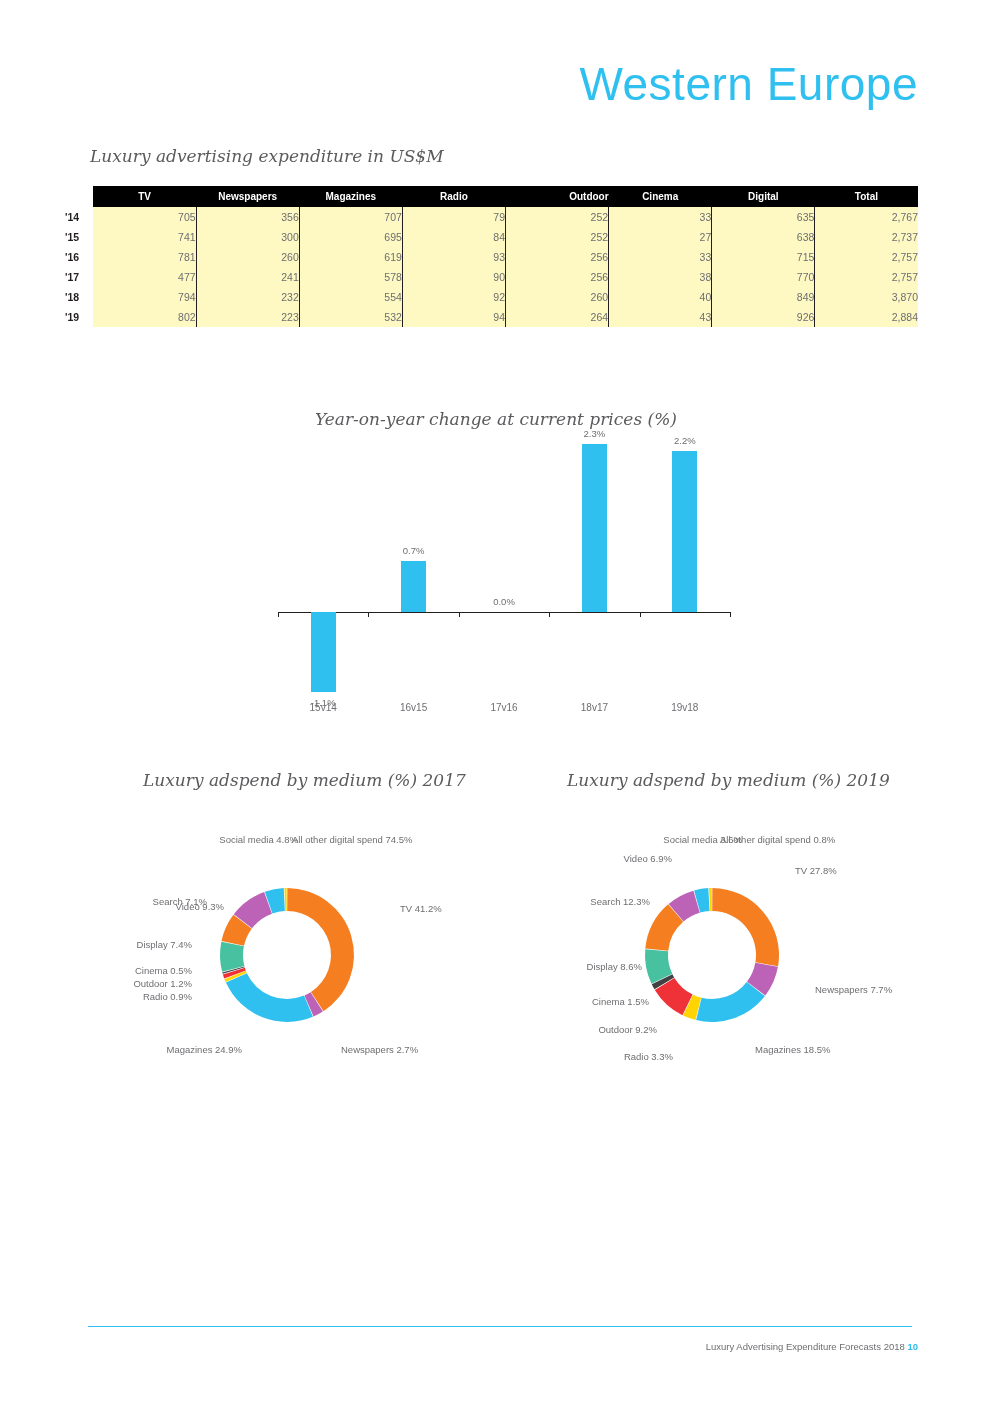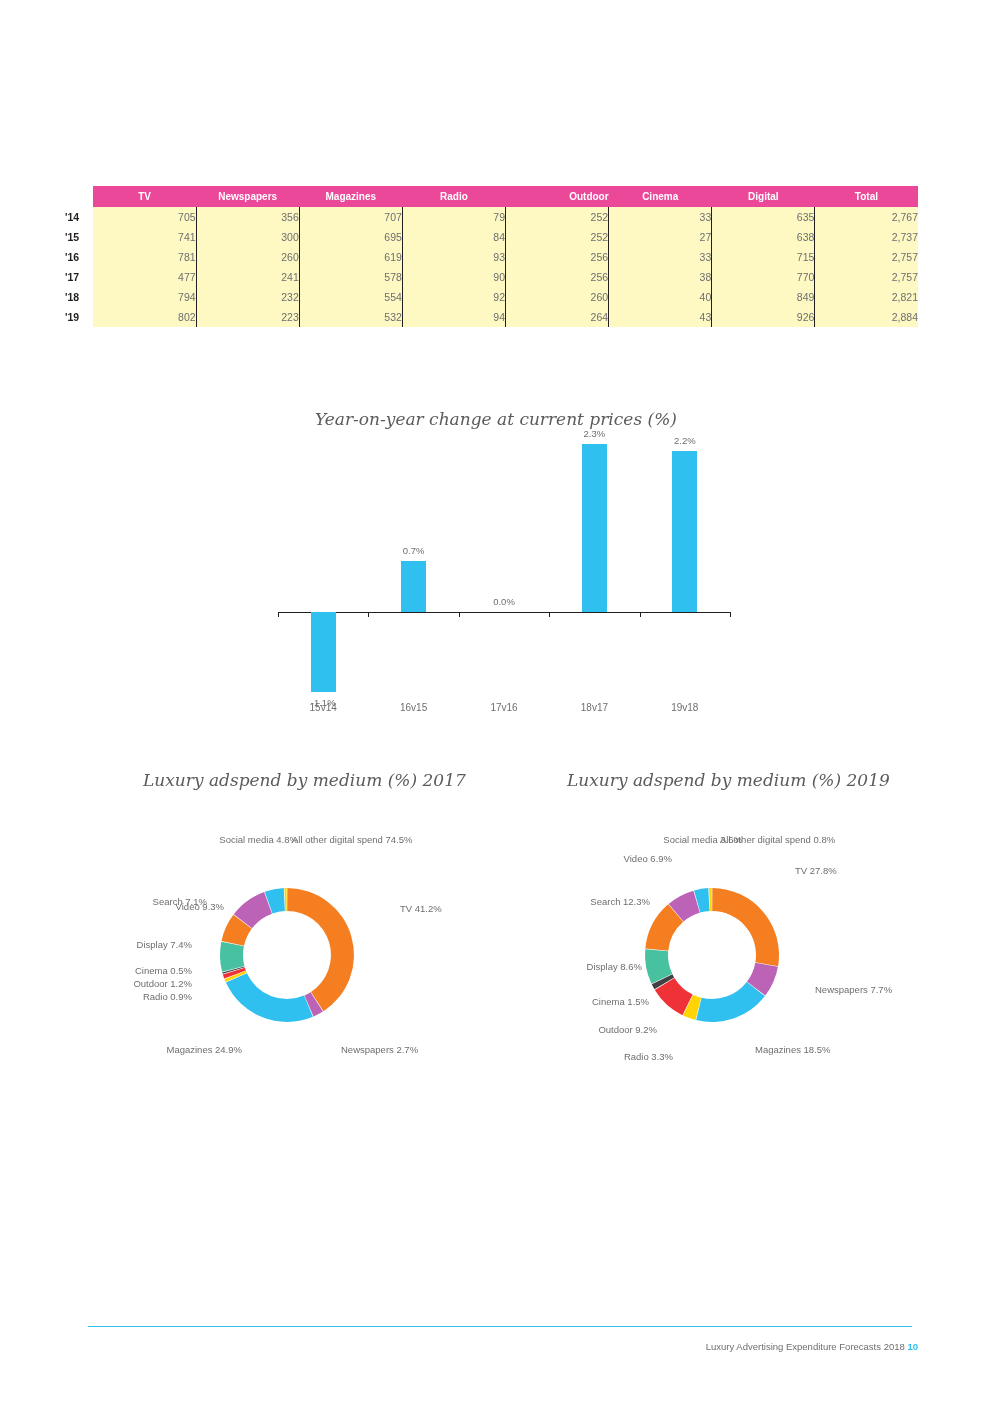--- a/index.html
+++ b/index.html
@@ -33,21 +33,21 @@
   #donut-title-2017{position:absolute;left:143px;top:770px;font-size:17px;}
   #donut-title-2019{position:absolute;left:567px;top:770px;font-size:17px;}
 
   
   #spend-table{
     position:absolute;left:93px;top:186px;width:825px;
     border-collapse:collapse;
     font-size:10px;
   }
   #spend-table th{
-    background:#ec4899;color:#ffffff;
+    background:#000000;color:#ffffff;
     font-size:10px;font-weight:700;
     height:21px;padding:0;text-align:center;
     border:none;
   }
   #spend-table td{
     height:20px;padding:0;text-align:right;
     color:#6d6e71;font-size:10.5px;font-weight:400;
     border-left:1px solid #231f20;
     background:#fef9c3;
   }
@@ -104,21 +104,23 @@
     position:absolute;right:74px;top:1341px;
     font-size:9.5px;color:#6d6e71;white-space:nowrap;
   }
   .footer-page{color:#2FC0F0;font-weight:700;}
 </style>
 </head>
 <body>
 
 <div class="page">
 
-
+  <div class="page-title">Western Europe</div>
+
+  <div class="sec-title" id="table-title">Luxury advertising expenditure in US$M</div>
   <table id="spend-table">
     <thead>
       <tr id="thead-row">
           <th class="th-year" style="width: 0px;"></th>
           <th style="width: 103.125px;">TV</th>
           <th style="width: 103.125px;">Newspapers</th>
           <th style="width: 103.125px;">Magazines</th>
           <th style="width: 103.125px;">Radio</th>
           <th style="width: 103.125px; text-align: right;">Outdoor</th>
           <th style="width: 103.125px;">Cinema</th>
@@ -183,21 +185,21 @@
           <td class="yr" style="width: 0px;">
             <span class="yr-lbl">'18</span>
           </td>
           <td>794</td>
           <td>232</td>
           <td>554</td>
           <td>92</td>
           <td>260</td>
           <td>40</td>
           <td>849</td>
-          <td>2,821</td>
+          <td>3,870</td>
         </tr>
         <tr>
           <td class="yr" style="width: 0px;">
             <span class="yr-lbl">'19</span>
           </td>
           <td>802</td>
           <td>223</td>
           <td>532</td>
           <td>94</td>
           <td>264</td>

